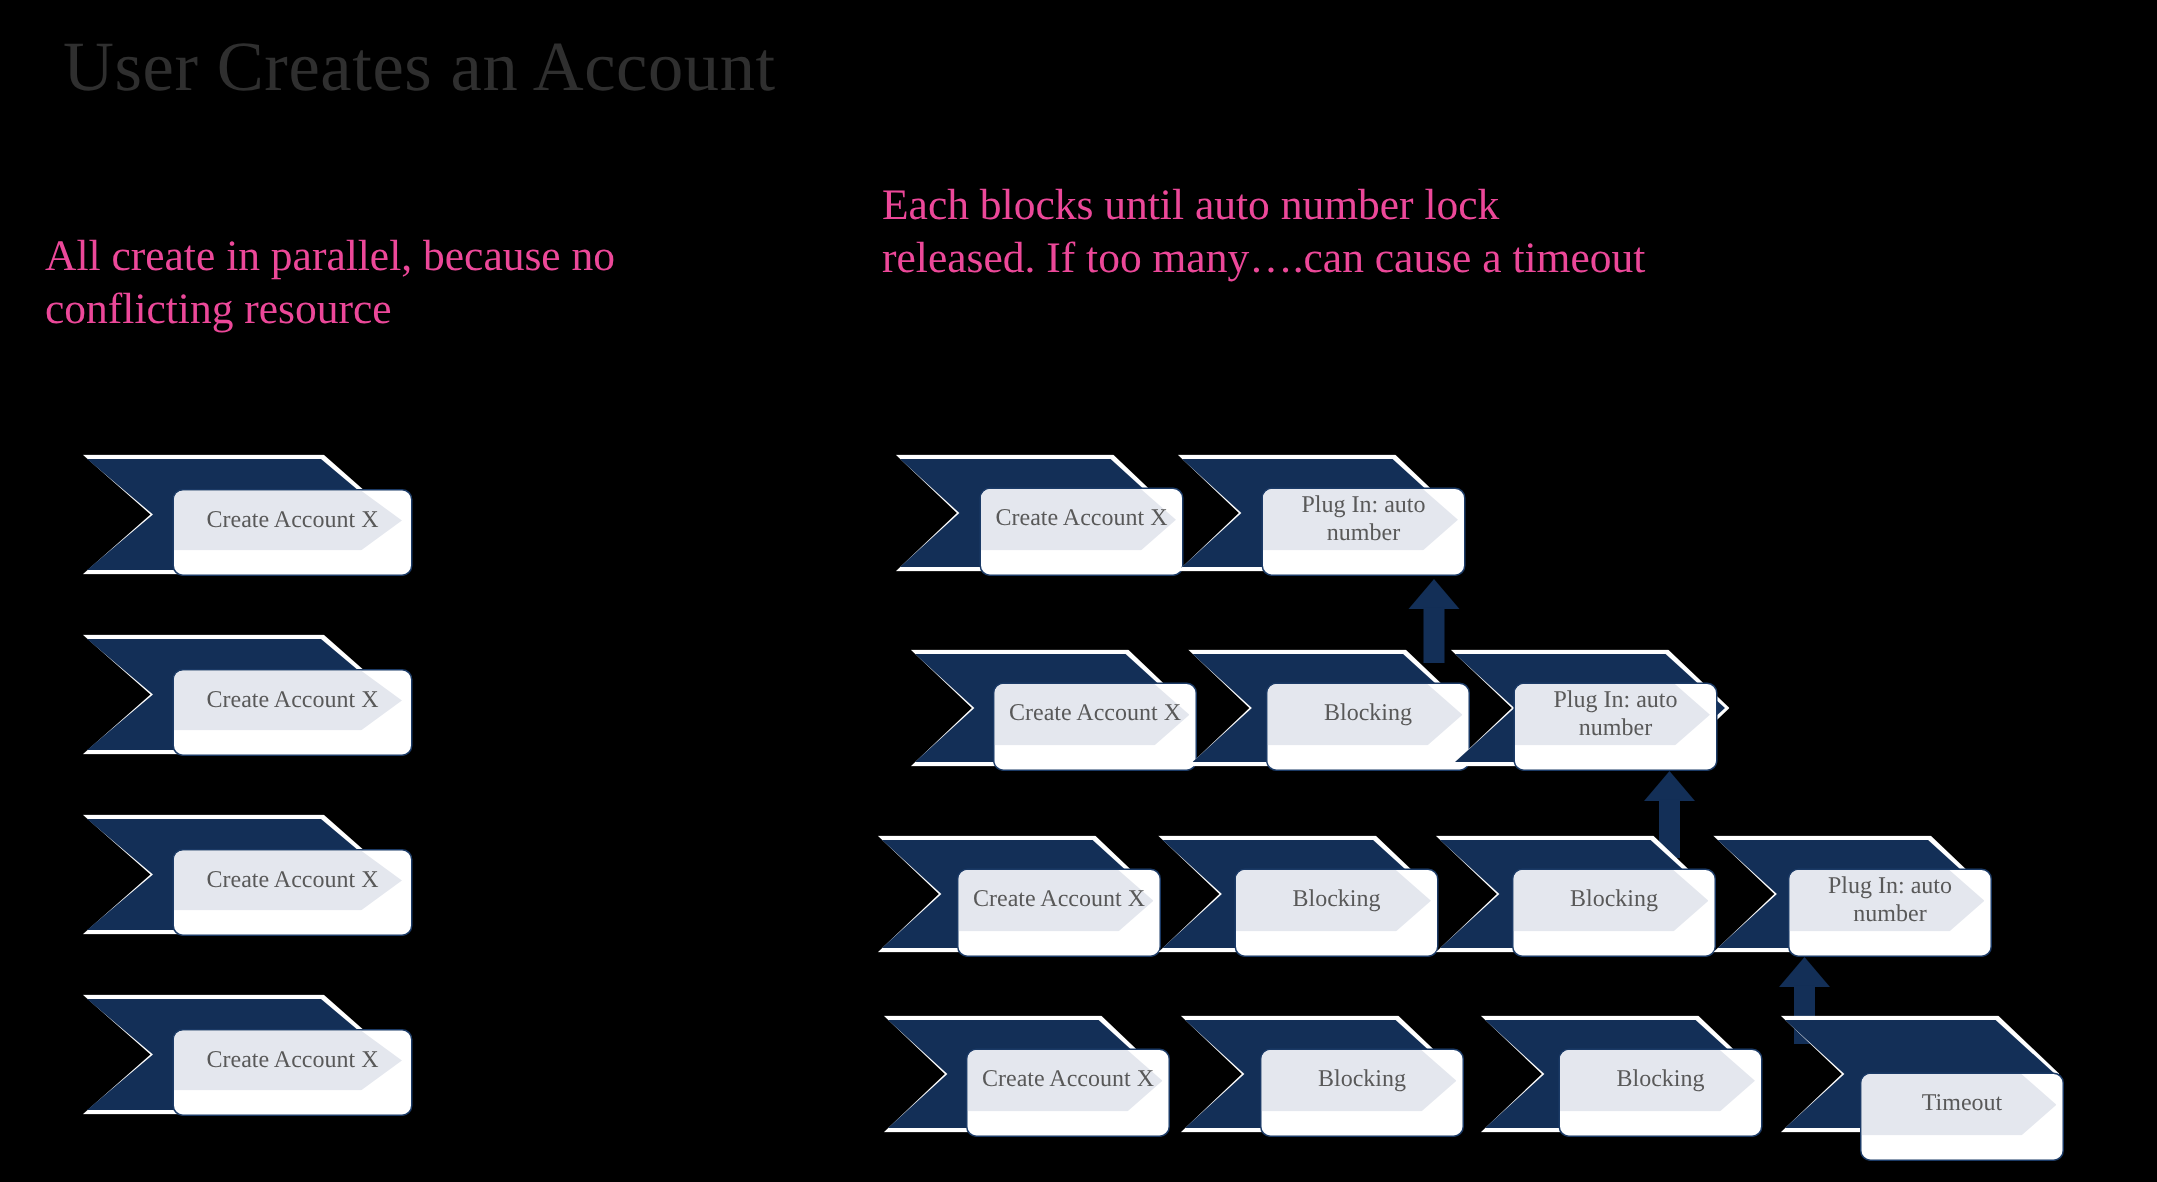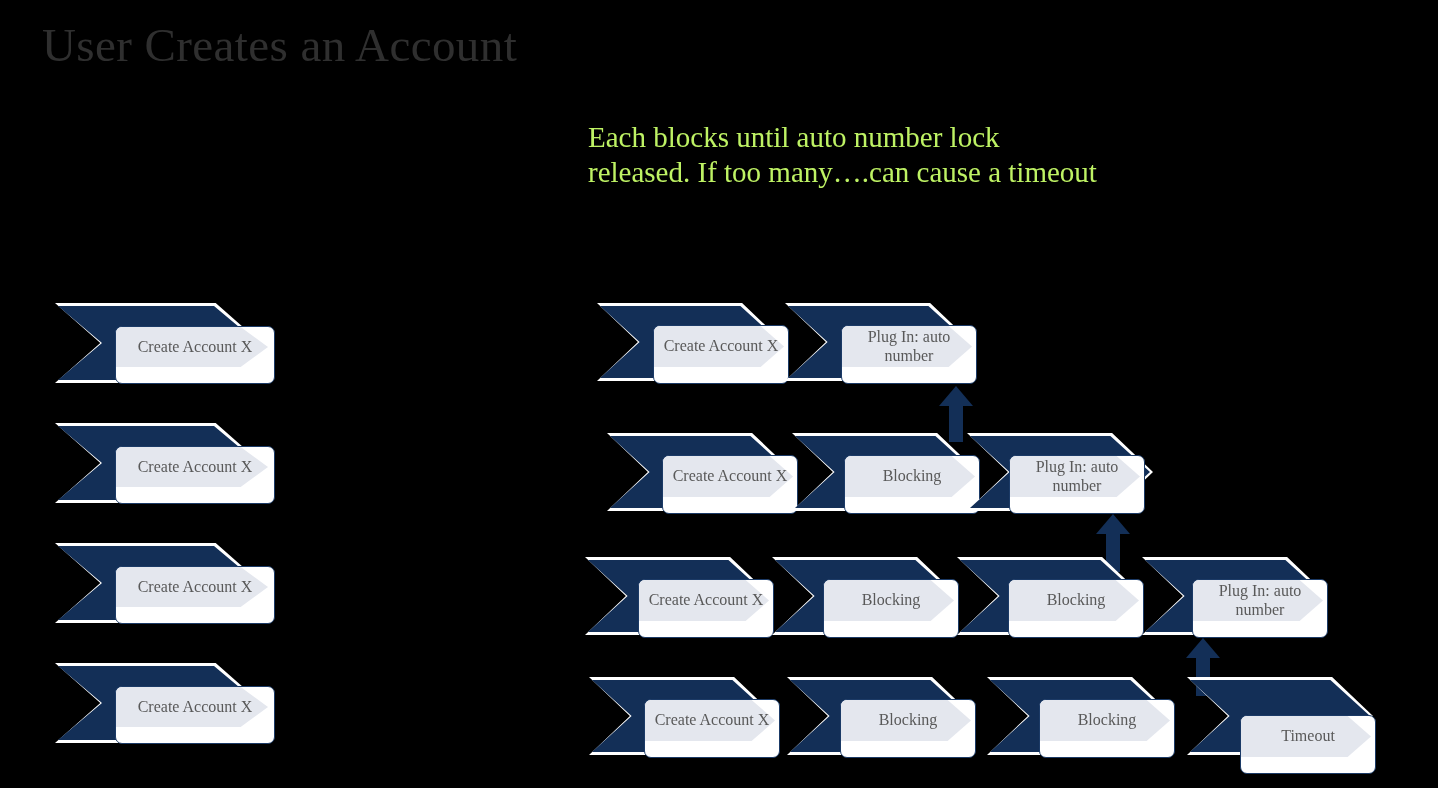--- a/index.html
+++ b/index.html
@@ -35,21 +35,21 @@
     font-weight: 400;
     color: #2f2f2f;
     letter-spacing: 0.4px;
     line-height: 1.15;
     white-space: nowrap;
   }
   .note {
     position: absolute;
     font-size: 29px;
     font-weight: 400;
-    color: #bef264;
+    color: #ec4899;
     line-height: 1.22;
   }
   #note-left  { left: 30px;   top: 154px;  width: 400px; }
   #note-mid   { left: 588px;  top: 120px;  width: 520px; }
   #note-right { left: 996px;  top: 282px;  width: 425px; }
 
   
   .step {
     position: absolute;
     width: 0; height: 0;
@@ -123,20 +123,21 @@
     border-bottom: 20px solid #132F57;
   }
 </style>
 </head>
 <body>
 
 <div class="slide">
 
   <div class="slide-title">User Creates an Account</div>
 
+  <div class="note" id="note-left">All create in parallel, because no conflicting resource</div>
   <div class="note" id="note-mid">Each blocks until auto number lock released. If too many….can cause a timeout</div>
 
   <div class="step" style="left:58px; top:306px;">
     <div class="ribbon-outline chev-shape" style="width:206px;height:80px;"></div>
     <div class="ribbon chev-shape" style="width:200px;height:74px;"></div>
     <div class="card" style="left:57px; top:20px; width:160px; height:58px;">
       <div class="band" style="width:152px;height:40px;"></div>
       <div class="label" style="top:0;height:40px;">Create Account X</div>
     </div>
   </div>

